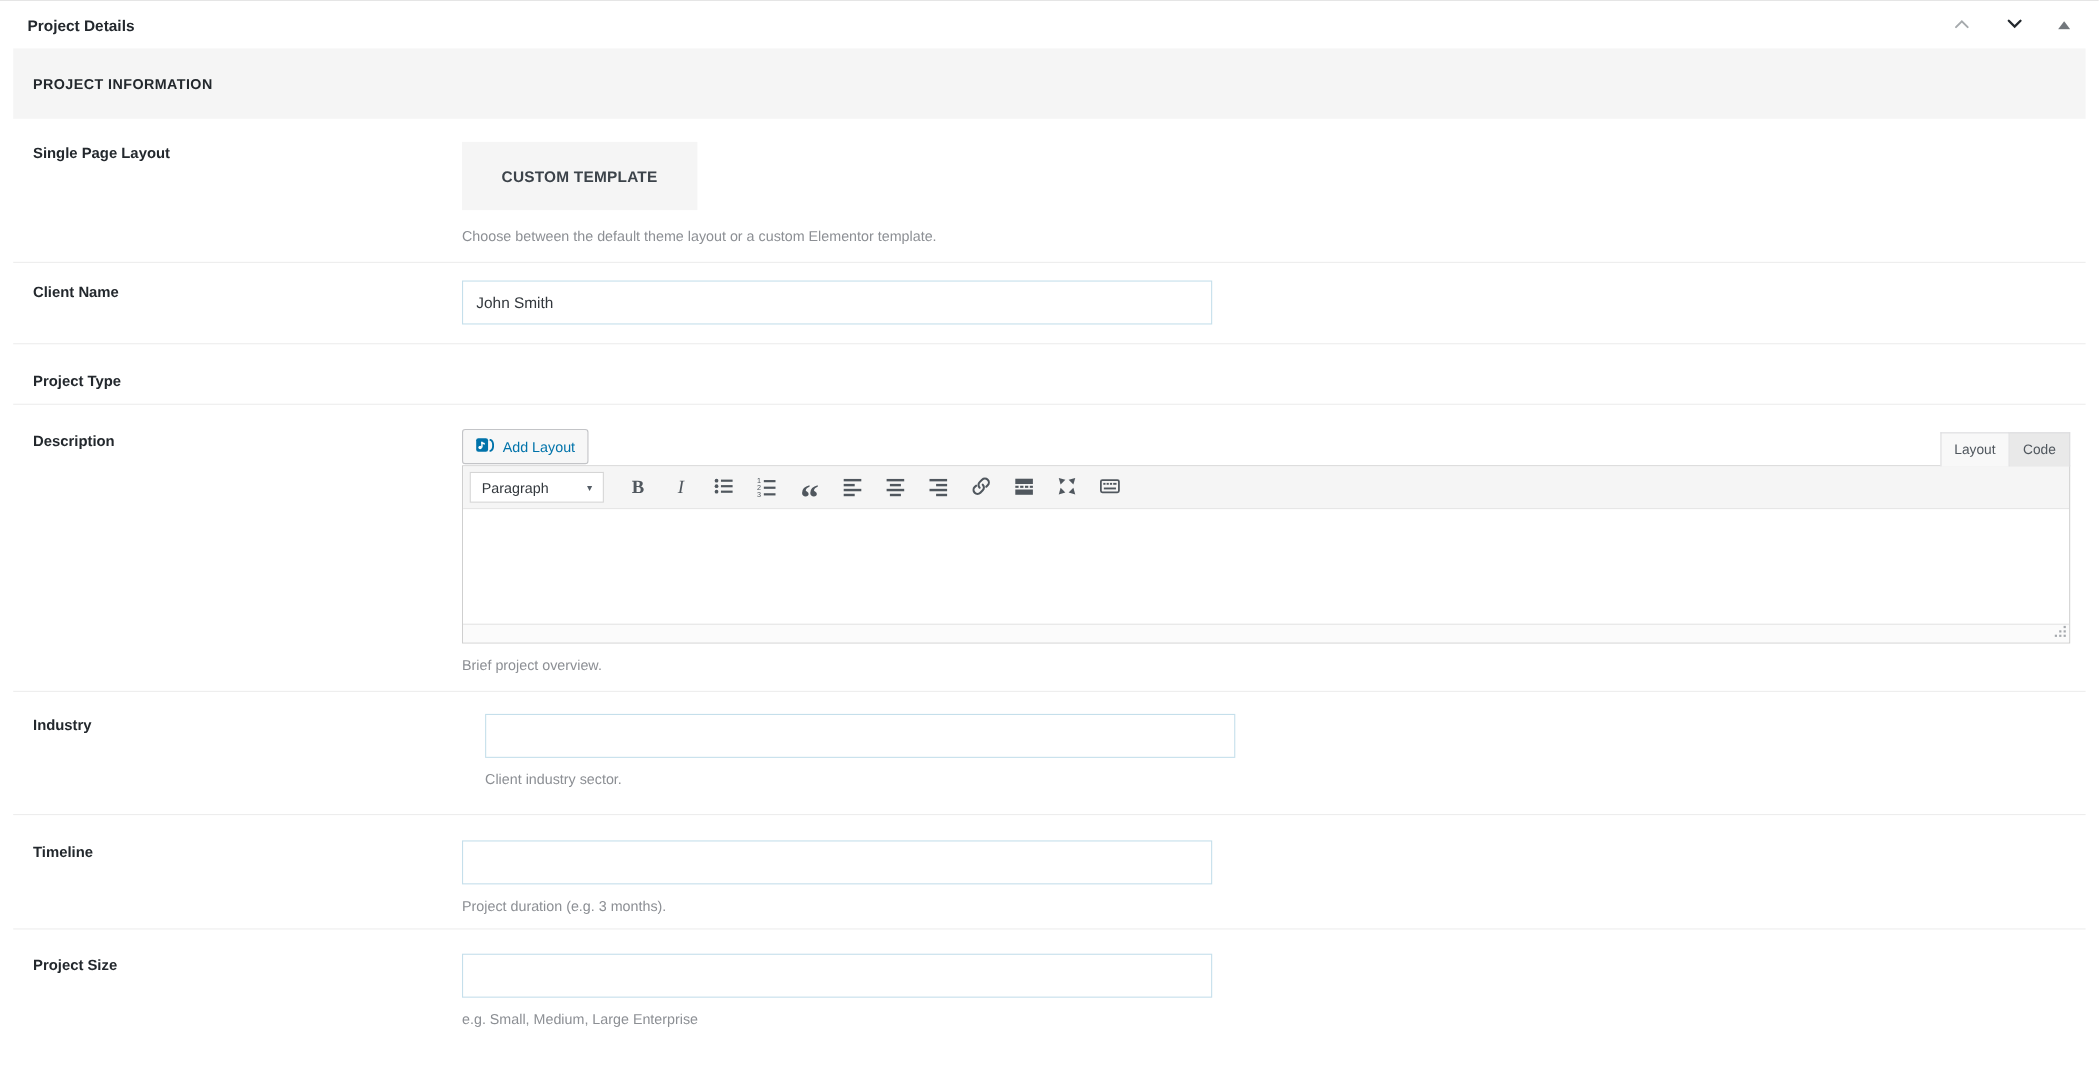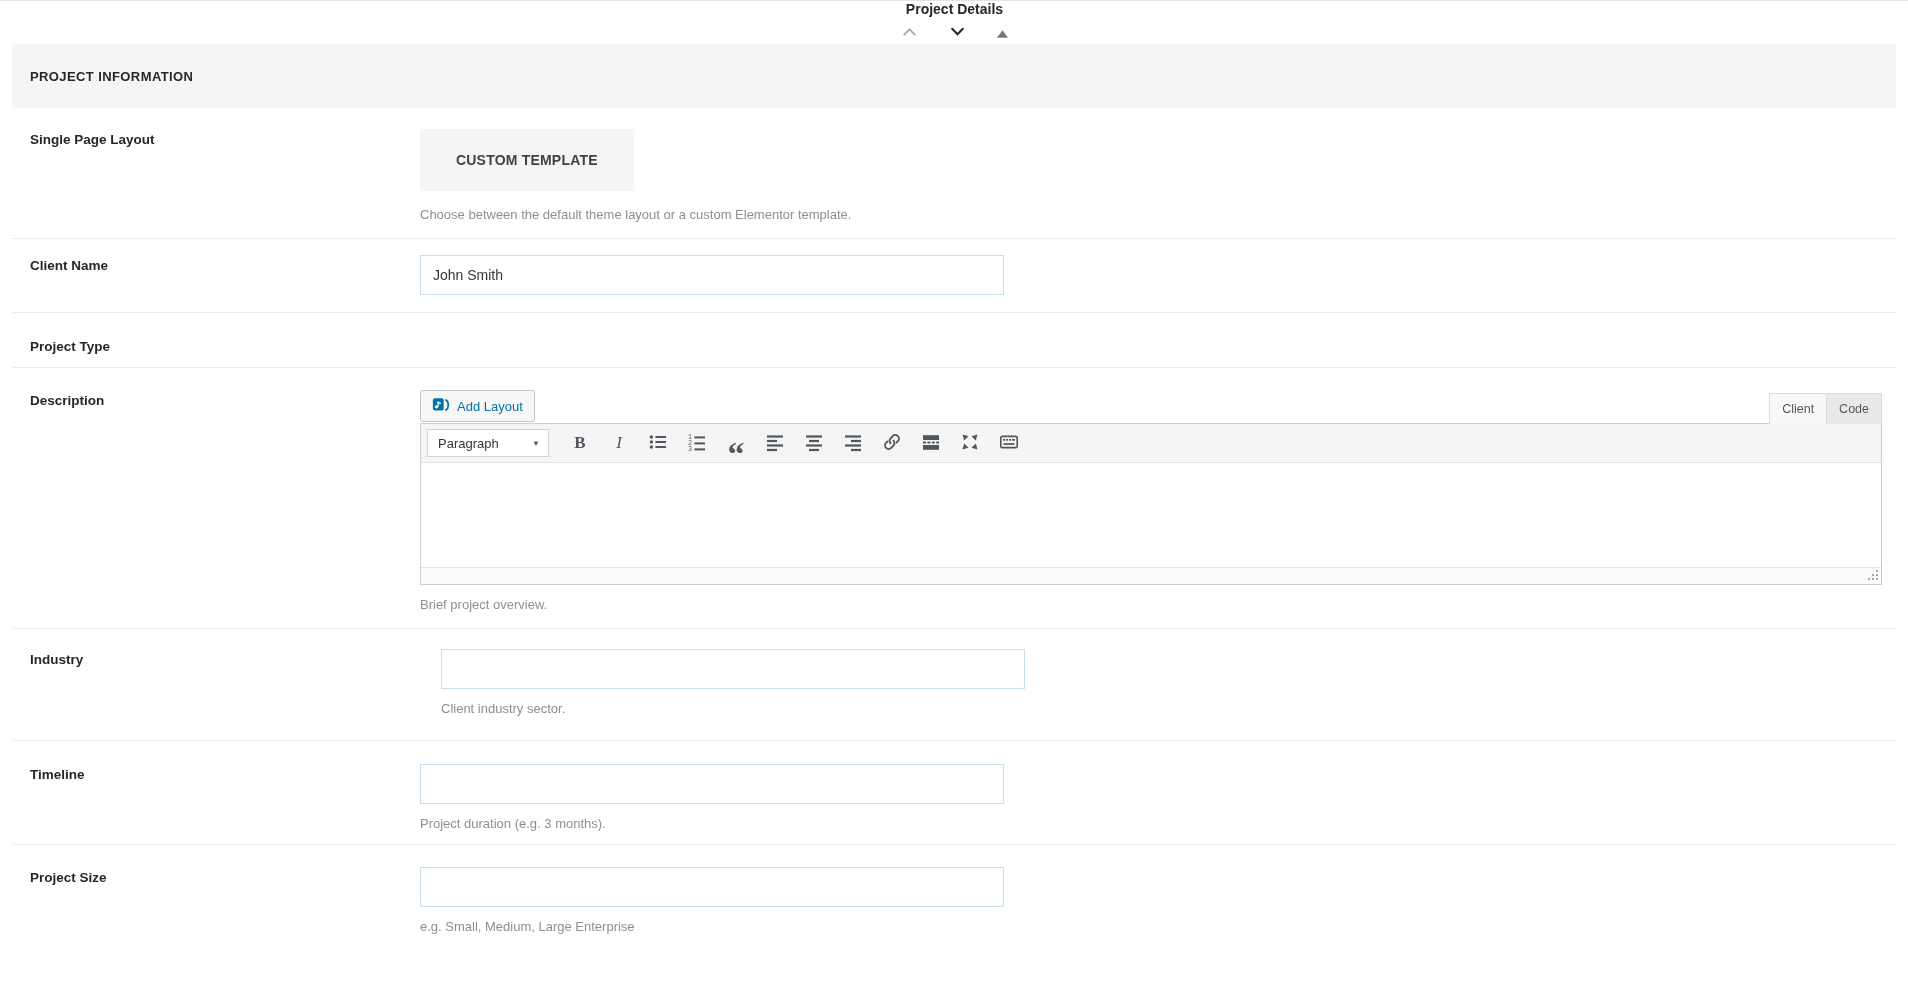--- a/index.html
+++ b/index.html
@@ -6,21 +6,21 @@
   html,body { width:1908px; height:992px; overflow:hidden; }
   body {
     font-family: "Liberation Sans", sans-serif;
     background:#fff; color:#23282d;
   }
   .postbox { width:1908px; height:992px; background:#fff; border-top:1px solid #e5e5e5; }
 
   
   .postbox-header{
     display:flex; align-items:center; justify-content:space-between;
-    height:43px; padding:0 24px 0 25px; background:#fff;flex-direction:column;
+    height:43px; padding:0 24px 0 25px; background:#fff;
   }
   .postbox-title{ font-size:14px; font-weight:600; color:#23282d; }
   .handle-actions{ display:flex; align-items:center; gap:27px; }
   .handle-btn{ background:none; border:none; cursor:pointer; display:flex; align-items:center; padding:2px; }
 
   
   .inside{ padding:0 12px; }
   .section-header{
     background:#f5f5f5; height:64px; display:flex; align-items:center;
     padding:0 18px; font-size:13px; font-weight:700; letter-spacing:.4px;
@@ -38,21 +38,21 @@
   .layout-buttons{ display:flex; gap:18px; }
   .layout-btn{
     background:#f5f5f5; border:none; cursor:pointer;
     height:62px; padding:0 36px; font-family:inherit;
     font-size:14px; font-weight:600; color:#3c434a; letter-spacing:.2px;
   }
   .layout-help{ margin-top:16px; }
 
   
   .text-input{
-    width:584px; height:40px; border:1px solid #c5dfeb; background:#fff;
+    width:682px; height:40px; border:1px solid #c5dfeb; background:#fff;
     font-family:inherit; font-size:14px; color:#32373c; padding:0 12px; outline:none;
   }
 
   
   .wp-editor-wrap{ width:1462px; }
   .editor-top{ display:flex; justify-content:space-between; align-items:flex-end; }
   .add-media-btn{
     display:inline-flex; align-items:center; gap:7px; cursor:pointer;
     height:32px; padding:0 11px; background:#f7f7f7; border:1px solid #c3c4c7;
     border-radius:3px; font-family:inherit; font-size:13px; color:#0073aa; margin-bottom:1px;
@@ -165,21 +165,21 @@
                   <rect x="1" y="2.6" width="12" height="13.6" rx="2.2" fill="#0073aa"></rect>
                   <circle cx="5" cy="12" r="1.8" fill="#fff"></circle>
                   <rect x="6.1" y="6.2" width="1.4" height="5.8" fill="#fff"></rect>
                   <path d="M6.1 6.2 l3.6 1.25 v1.7 l-3.6 -1.25 z" fill="#fff"></path>
                   <path d="M15.3 4.4 q2.8 1 2.8 5.5 q0 4.5 -2.8 5.5" stroke="#0073aa" stroke-width="1.9" fill="none" stroke-linecap="round"></path>
                 </svg>
               </span>
               <span>Add Layout</span>
             </button>
             <div class="editor-tabs">
-              <button class="editor-tab tab-visual">Client</button>
+              <button class="editor-tab tab-visual">Layout</button>
               <button class="editor-tab tab-code">Code</button>
             </div>
           </div>
 
           <div class="editor-box">
             <div class="mce-toolbar">
               <div class="format-select">
                 <span>Paragraph</span>
                 <span class="format-caret">▼</span>
               </div>

